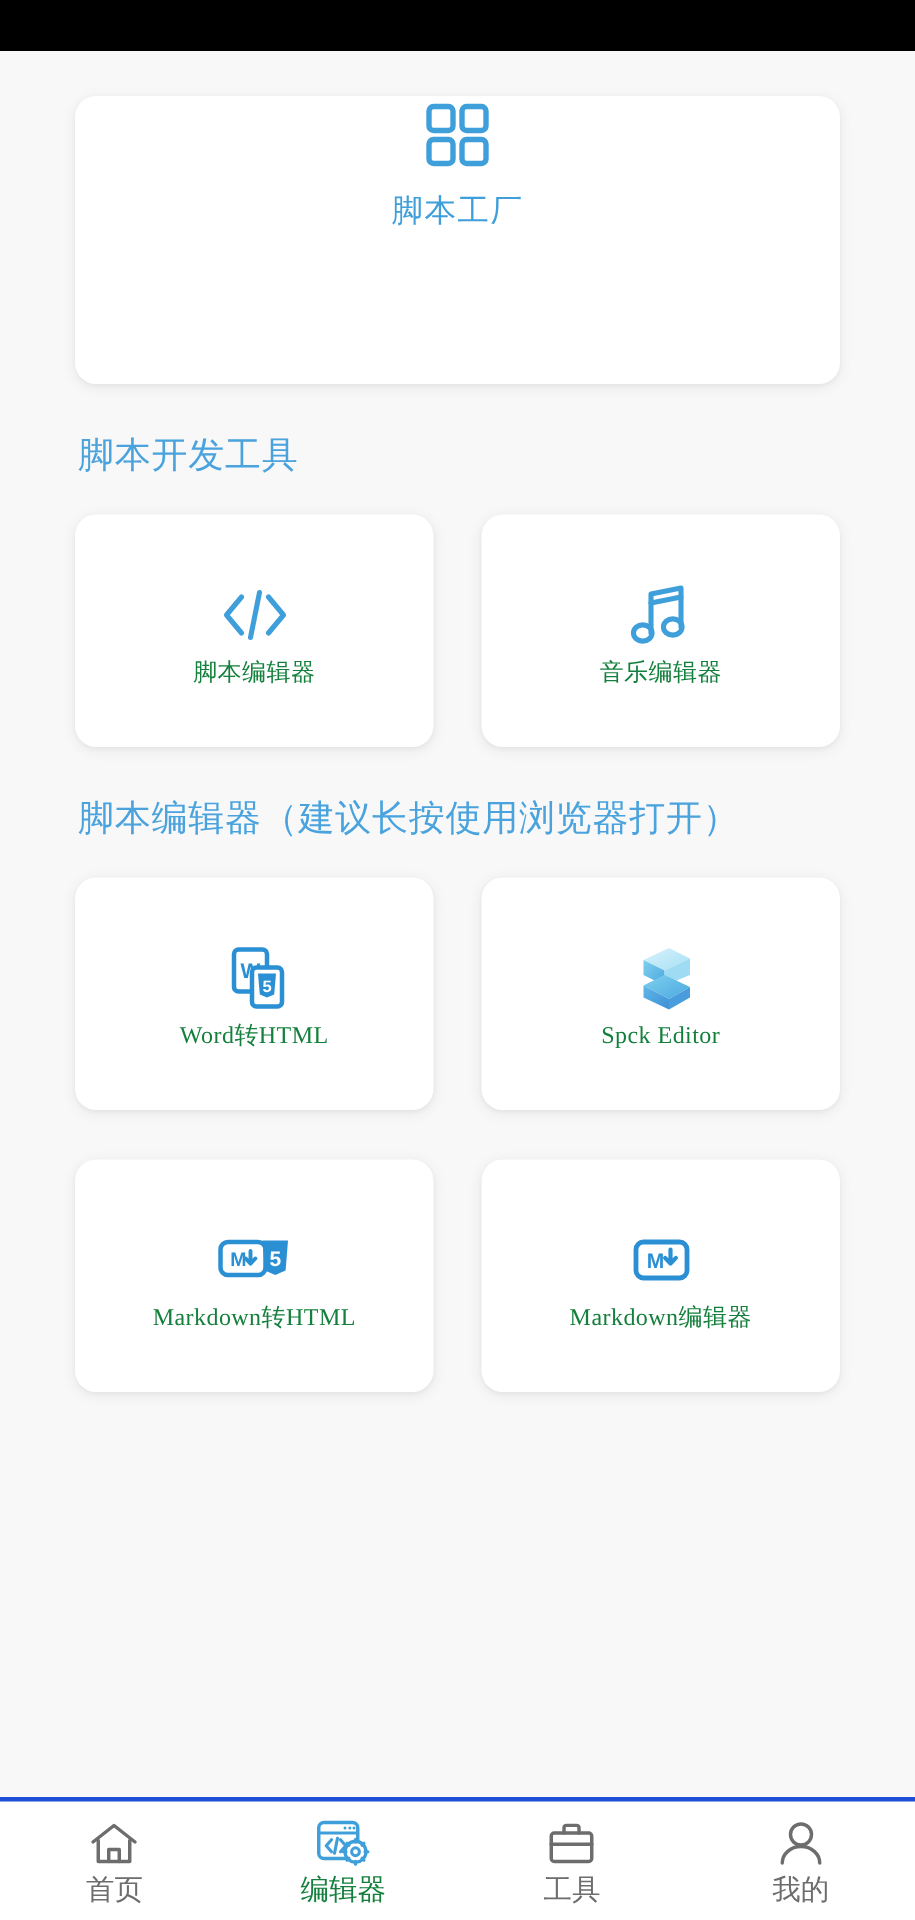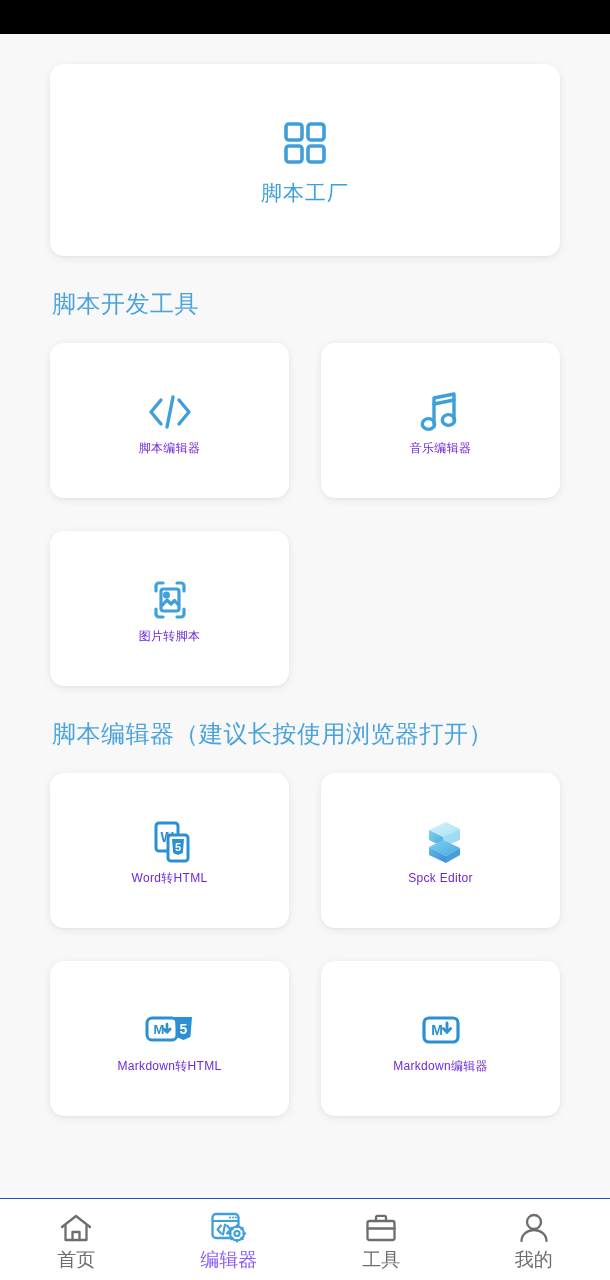--- a/index.html
+++ b/index.html
@@ -24,21 +24,21 @@
 
   
   .hero-wrap { padding:30px 50px 0 50px; }
   .hero-card {
     background:#fff;
     border-radius:14px;
     height:192px;
     display:flex;
     flex-direction:column;
     align-items:center;
-    justify-content:center;
+    justify-content:flex-start;
     box-shadow:0 2px 10px rgba(0,0,0,0.07), 0 1px 3px rgba(0,0,0,0.04);
   }
   .hero-icon { margin-bottom:9px; }
   .hero-label {
     color:#3f9fda;
     font-size:21px;
     letter-spacing:1px;
     line-height:1;
   }
 
@@ -71,47 +71,48 @@
     cursor:pointer;
   }
   .tile-icon {
     height:52px;
     display:flex;
     align-items:center;
     justify-content:center;
     margin-bottom:4px;
   }
   .tile-label {
-    color:#6d28d9;
-    font-size:12px;
+    color:#15803d;
+    font-size:16px;
     line-height:1.1;
     letter-spacing:0.3px;
     white-space:nowrap;
+    font-family:Liberation Serif, serif;
   }
 
   
   .navbar {
     flex:0 0 82px;
     background:#fff;
-    border-top:1px solid #1d4ed8;
+    border-top:3px solid #1d4ed8;
     display:flex;
     align-items:center;
   }
   .nav-item {
     flex:1 1 0;
     display:flex;
     flex-direction:column;
     align-items:center;
     justify-content:center;
     gap:5px;
     cursor:pointer;
   }
   .nav-icon { height:34px; display:flex; align-items:center; justify-content:center; }
   .nav-label { font-size:19px; color:#6d6d6d; line-height:1; }
-  .nav-item.active .nav-label { color:#8b5cf6; }
+  .nav-item.active .nav-label { color:#15803d; }
 </style>
 </head>
 <body>
 
 <div id="app">
 
   <div class="statusbar"></div>
 
   <div class="content">
 
@@ -155,36 +156,20 @@
               <path d="M16 36 V10 L36 6 V32"></path>
               <path d="M16 16 L36 12"></path>
             </g>
             <ellipse cx="10.5" cy="36" rx="6.2" ry="5.4" fill="none" stroke="#3f9fda" stroke-width="3.4"></ellipse>
             <ellipse cx="30.5" cy="32" rx="6.2" ry="5.4" fill="none" stroke="#3f9fda" stroke-width="3.4"></ellipse>
           </svg>
         </div>
         <div class="tile-label">音乐编辑器</div>
       </div>
 
-      <div class="tile">
-        <div class="tile-icon">
-          <svg width="50" height="46" viewBox="0 0 50 46">
-            <g fill="none" stroke="#3f9fda" stroke-width="3.2" stroke-linecap="round" stroke-linejoin="round">
-              <path d="M11 14 V9 a3 3 0 0 1 3-3 h4"></path>
-              <path d="M39 14 V9 a3 3 0 0 0-3-3 h-4"></path>
-              <path d="M11 32 v5 a3 3 0 0 0 3 3 h4"></path>
-              <path d="M39 32 v5 a3 3 0 0 1-3 3 h-4"></path>
-              <rect x="16" y="12" width="18" height="22" rx="2.5"></rect>
-              <path d="M16.5 29 L22 23 L26 27 L29.5 23.5 L33.5 28"></path>
-              <circle cx="21.5" cy="18" r="1.9"></circle>
-            </g>
-          </svg>
-        </div>
-        <div class="tile-label">图片转脚本</div>
-      </div>
 
     </div>
 
     <div class="section-title">脚本编辑器（建议长按使用浏览器打开）</div>
     <div class="grid">
 
       <div class="tile">
         <div class="tile-icon">
           <svg width="52" height="50" viewBox="0 0 52 50">
             <rect x="12" y="6" width="22" height="28" rx="3" fill="#fff" stroke="#2b8fd4" stroke-width="3"></rect>

